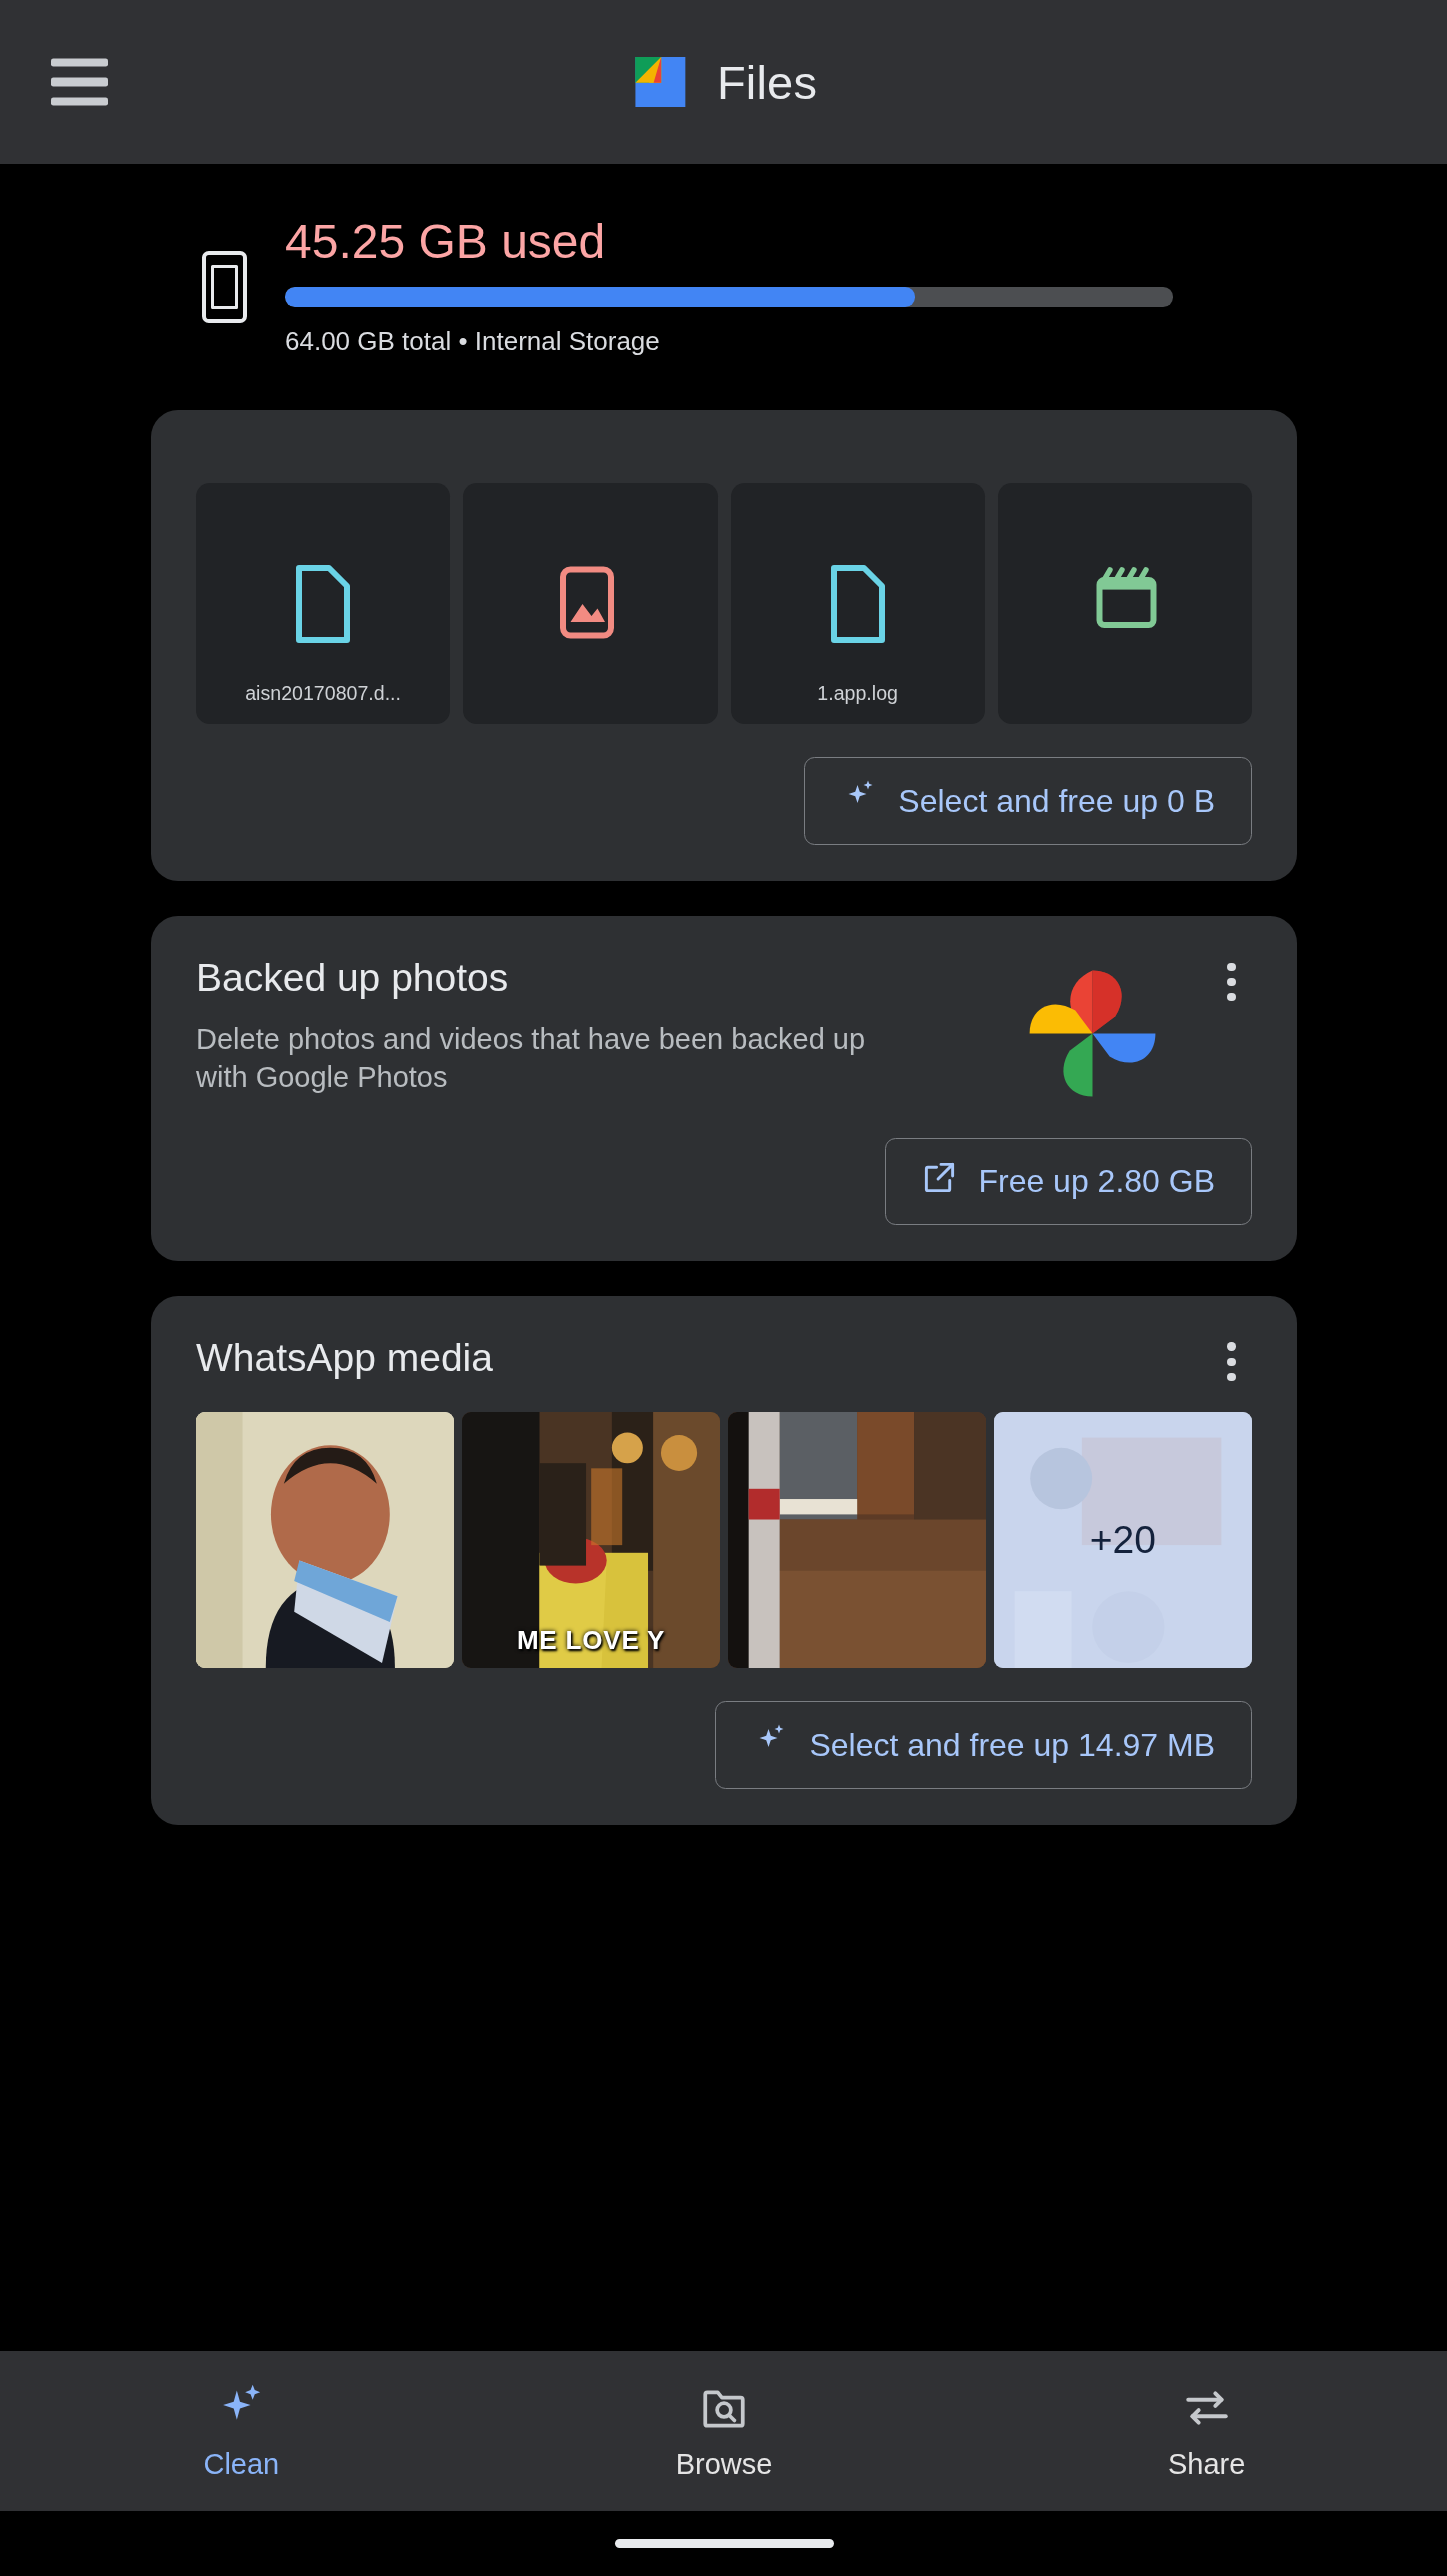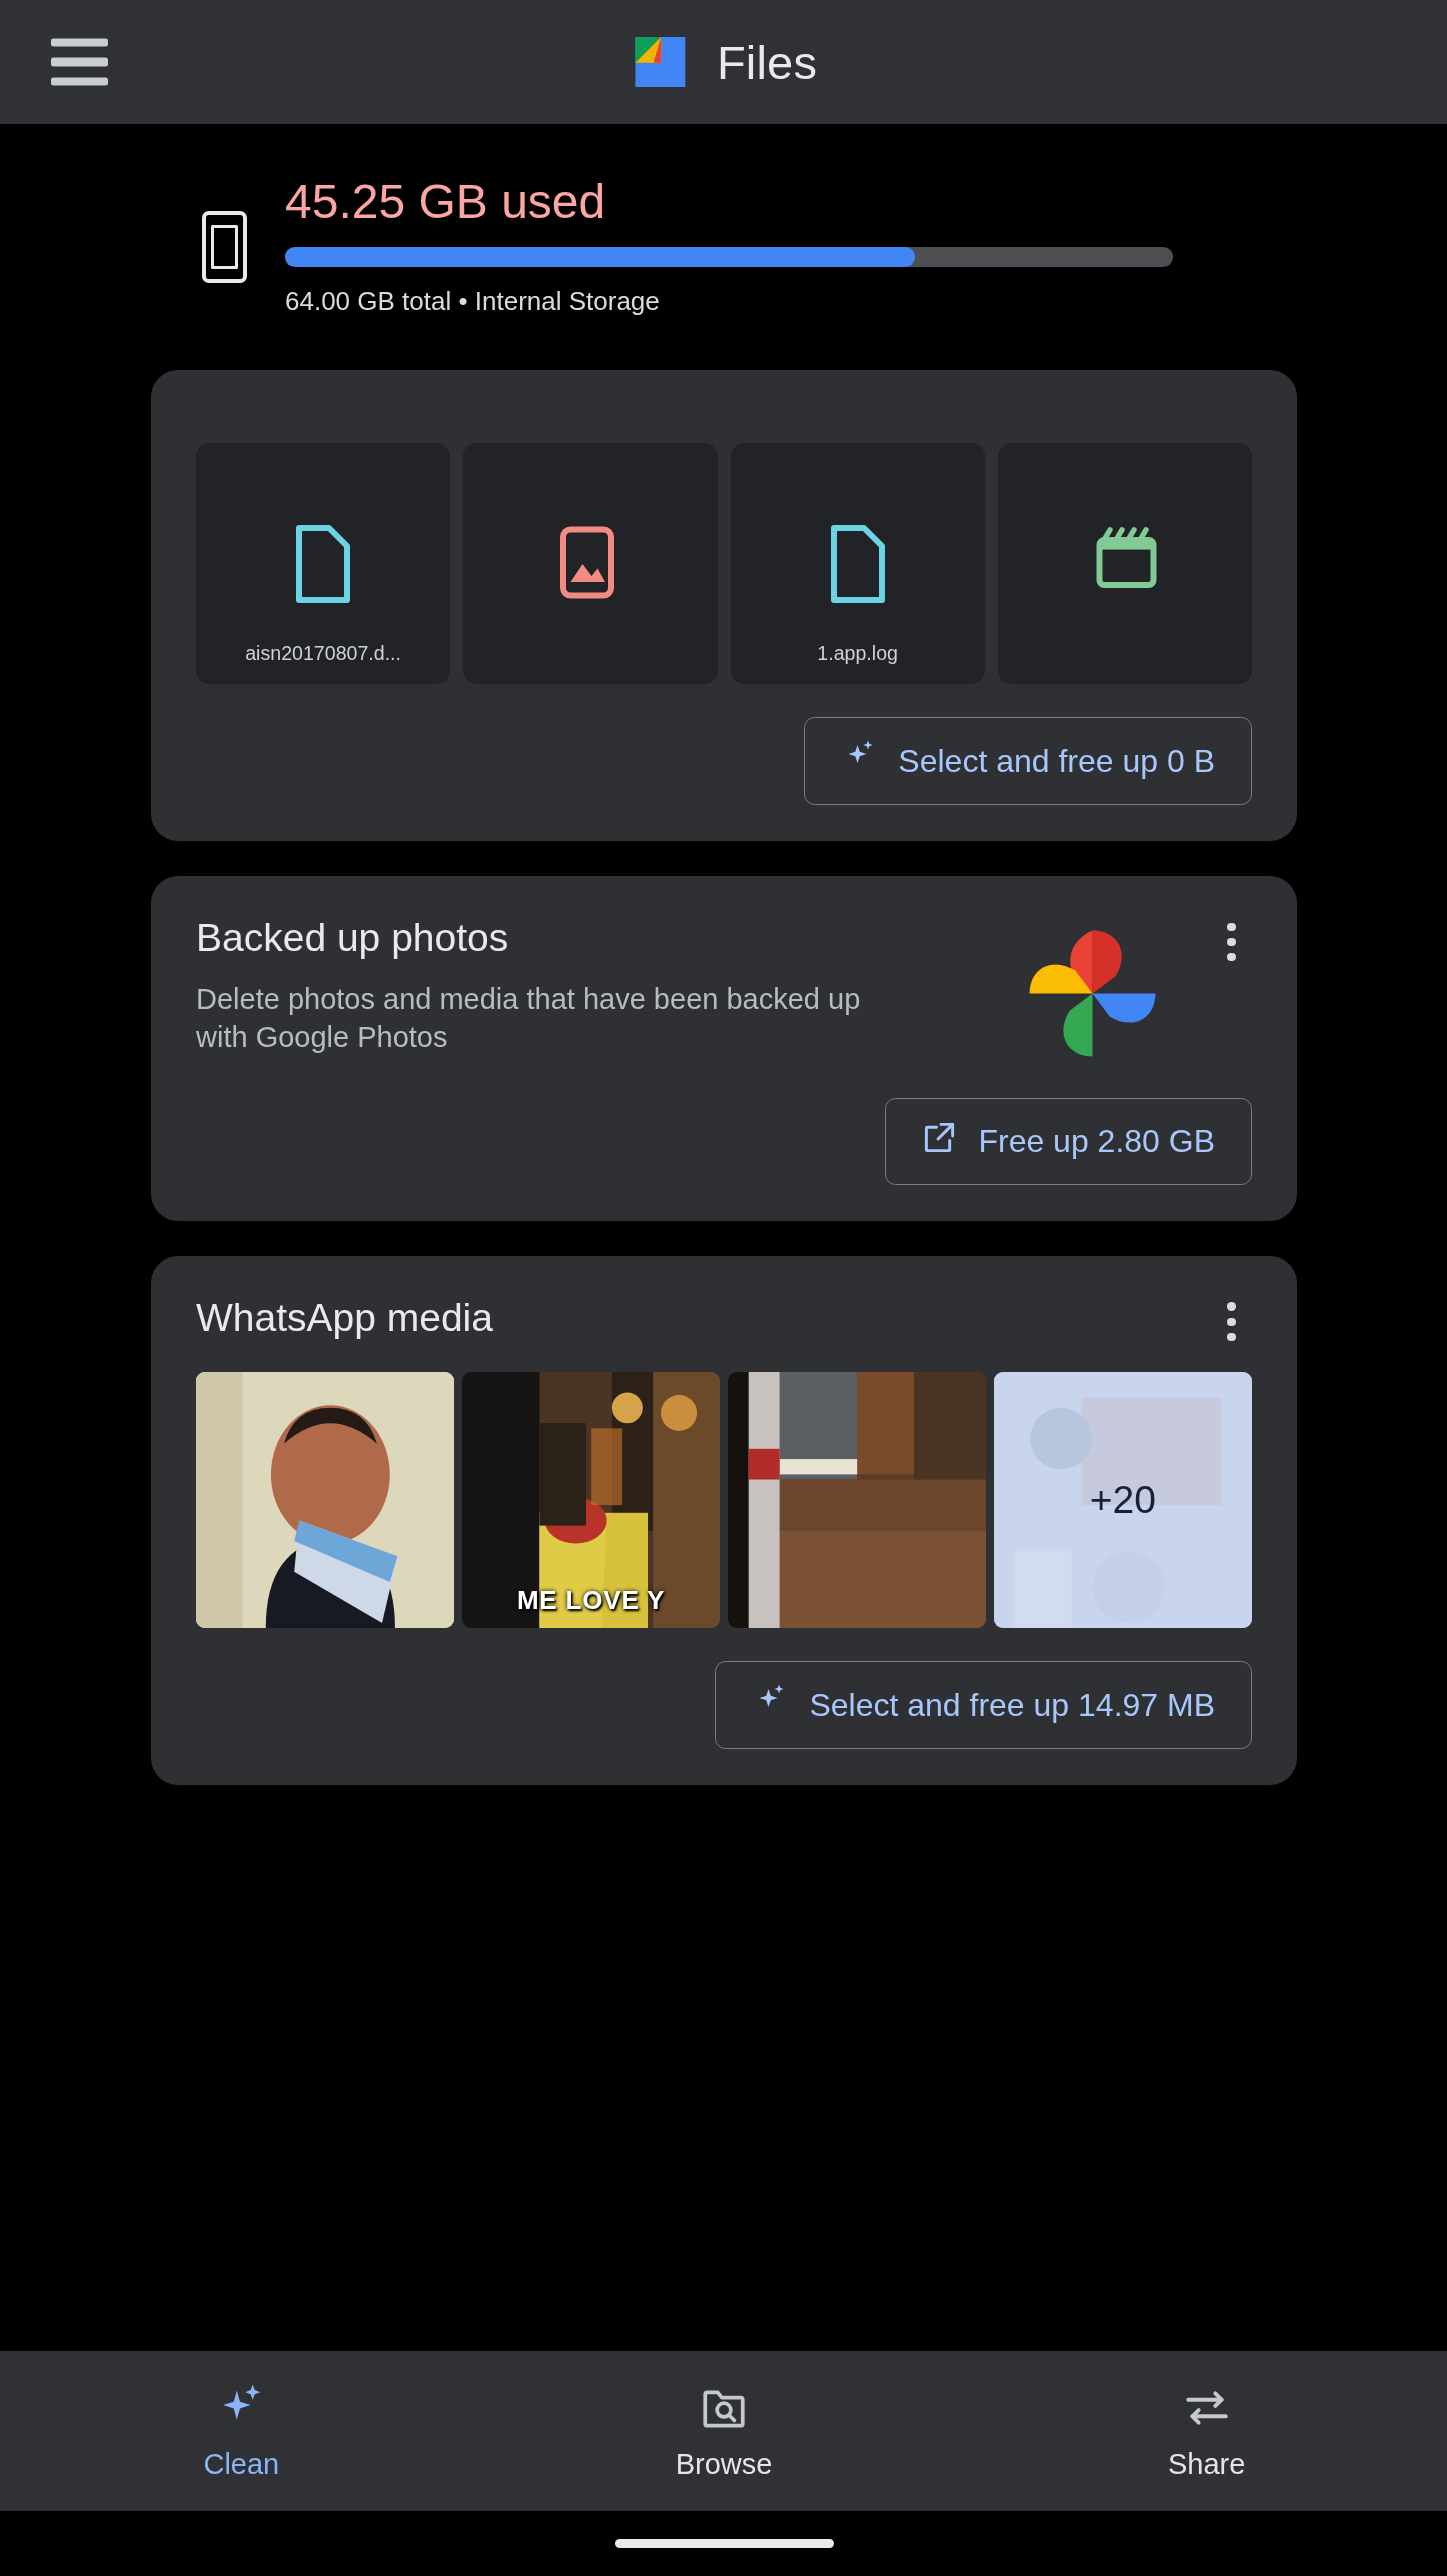--- a/index.html
+++ b/index.html
@@ -12,21 +12,21 @@
   #app {
     position:relative;
     width:1448px; height:2576px;
     background:#000;
     display:flex; flex-direction:column;
   }
 
   
   .appbar{
     position:relative;
-    height:124px;
+    height:164px;
     background:#303134;
     flex:0 0 auto;
     display:flex; align-items:center;
   }
   .hamburger{
     position:absolute; left:51px; top:50%; transform:translateY(-50%);
     width:57px; height:47px;
     display:flex; flex-direction:column; justify-content:space-between;
     cursor:pointer;
   }
@@ -262,21 +262,21 @@
           <span>Select and free up 0 B</span>
         </div>
       </div>
     </div>
 
     <div class="card">
       <div class="card-head">
         <div class="bp-body" style="flex:1 1 auto;">
           <div class="bp-left">
             <div class="card-title">Backed up photos</div>
-            <div class="bp-sub">Delete photos and media that have been backed up with Google Photos</div>
+            <div class="bp-sub">Delete photos and videos that have been backed up with Google Photos</div>
           </div>
           <span class="gphotos">
             <svg width="143" height="143" viewBox="0 0 100 100">
               <path d="M50 50 L50 6 C68 6 76 22 66 38 Z" fill="#ea4335"></path>
               <path d="M50 50 L50 6 C36 12 30 26 38 40 Z" fill="#ea4335"></path>
               <path d="M50 50 L6 50 C6 32 22 24 38 34 Z" fill="#fbbc04"></path>
               <path d="M50 50 L50 94 C32 94 24 78 34 62 Z" fill="#34a853"></path>
               <path d="M50 50 L94 50 C94 68 78 76 62 66 Z" fill="#4285f4"></path>
               <path d="M50 50 L66 38 C76 22 68 6 50 6 Z" fill="#c5221f" opacity=".55"></path>
             </svg>

